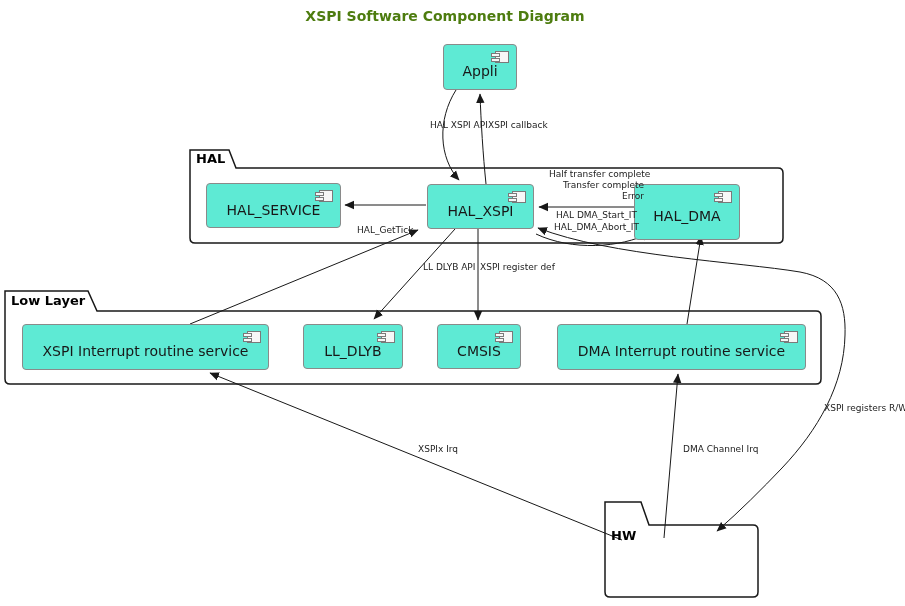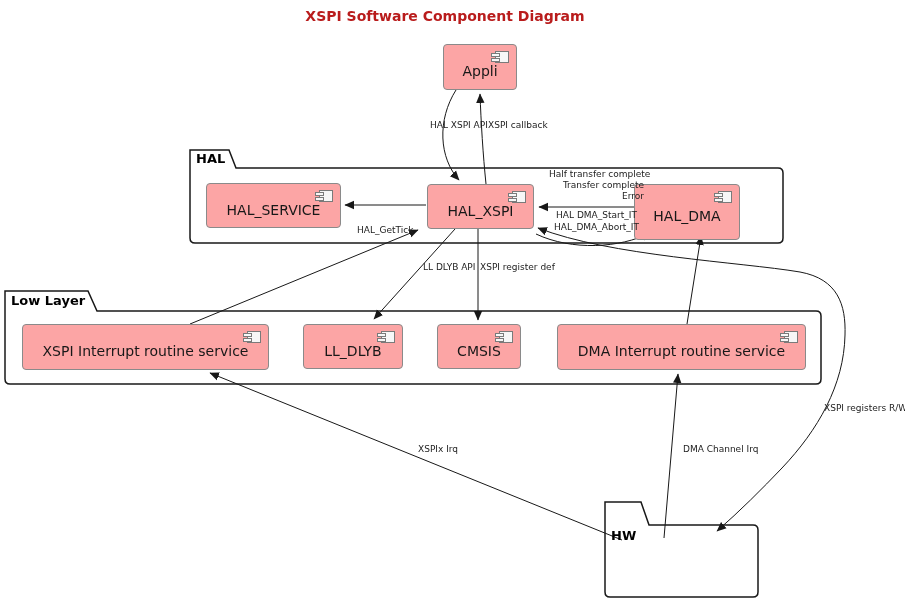--- a/index.html
+++ b/index.html
@@ -4,27 +4,27 @@
 <style>
   html,body{margin:0;padding:0;background:#ffffff;}
   #stage{
     position:relative;width:905px;height:606px;background:#ffffff;
     font-family:"DejaVu Sans","Liberation Sans",sans-serif;color:#181818;
     overflow:hidden;
   }
   #edge-layer{position:absolute;left:0;top:0;width:905px;height:606px;}
   .title{
     position:absolute;left:0;top:8px;width:890px;text-align:center;
-    font-size:14px;font-weight:bold;color:#b91c1c;
+    font-size:14px;font-weight:bold;color:#4d7c0f;
   }
   .pkg-label{
     position:absolute;font-size:13px;font-weight:bold;color:#000;white-space:nowrap;
   }
   .comp{
-    position:absolute;background:#fca5a5;border:1px solid #8a8a8a;border-radius:4px;
+    position:absolute;background:#5eead4;border:1px solid #8a8a8a;border-radius:4px;
     display:flex;align-items:center;justify-content:center;box-sizing:border-box;
   }
   .comp .clabel{font-size:14px;color:#181818;white-space:nowrap;padding-top:8px;}
   .cicon{position:absolute;top:5px;right:6px;}
   .elabel{
     position:absolute;font-size:9px;color:#222;white-space:nowrap;line-height:11px;
   }
   .elabel.center{text-align:center;}
 </style>
 </head>

